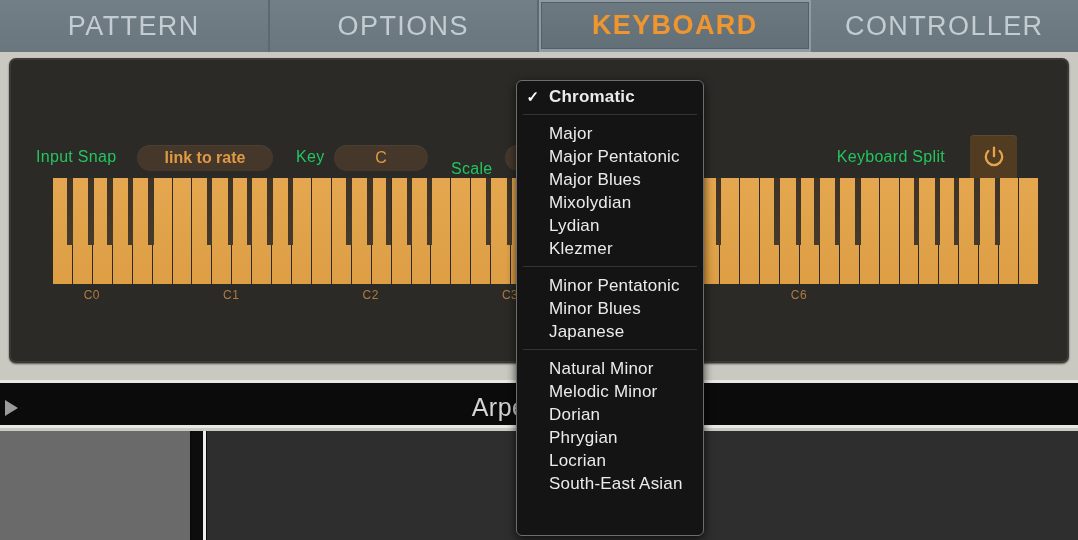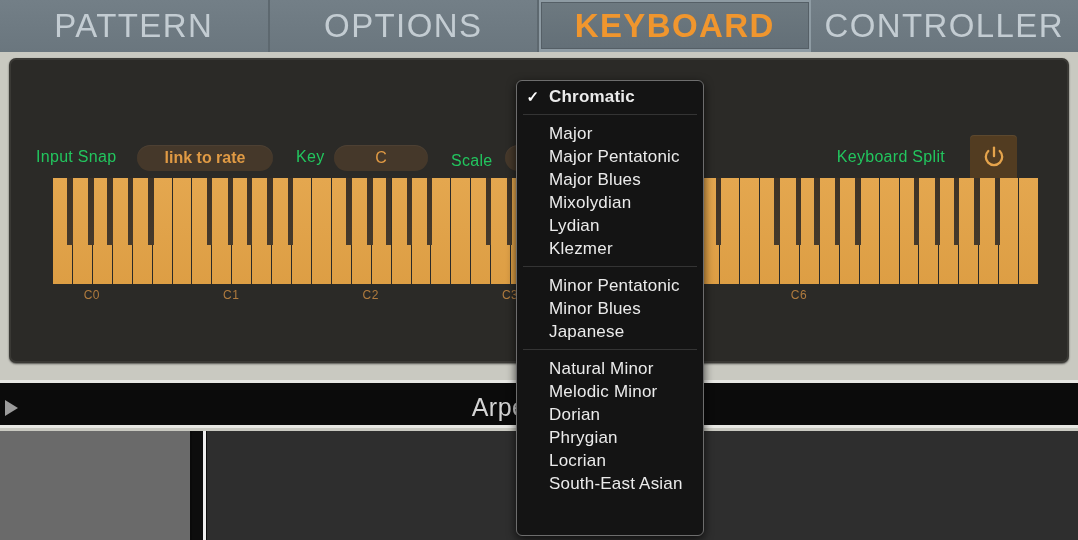--- a/index.html
+++ b/index.html
@@ -14,21 +14,21 @@
   
   .tabbar {
     position: absolute; left: 0; top: 0; width: 1078px; height: 52px;
     background: #6e7b83;
     display: flex;
     border-bottom: 2px solid #b9b9b0;
   }
   .tab {
     flex: 1 1 0; height: 52px;
     display: flex; align-items: center; justify-content: center;
-    font-size: 33px; font-weight: 400; letter-spacing: 1.4px;
+    font-size: 27px; font-weight: 400; letter-spacing: 1.4px;
     color: #c3ccd2;
     border-right: 2px solid #5d686f;
     background: linear-gradient(180deg,#737f87 0%, #6a767e 100%);
     cursor: pointer;
     user-select: none;
   }
   .tab:last-child { border-right: none; }
   .tab.active {
     color: #f0962e;
     background: linear-gradient(180deg,#6d7980 0%, #636f77 100%);
@@ -55,21 +55,21 @@
     height: 26px; display: flex; align-items: center; justify-content: center;
     color: #e09a44; font-size: 16px; cursor: pointer;
     box-shadow: inset 0 1px 1px rgba(255,255,255,.05);
   }
   .pill.bold { font-weight: bold; }
 
   #inputSnapLabel { position: absolute; left: 25px; top: 88px; }
   #linkToRate { position: absolute; left: 126px; top: 85px; width: 136px; }
   #keyLabel { position: absolute; left: 285px; top: 88px; }
   #keyValue { position: absolute; left: 323px; top: 85px; width: 94px; }
-  #scaleLabel { position: absolute; left: 440px; top: 92px; }
+  #scaleLabel { position: absolute; left: 440px; top: 100px; }
   #scaleValue { position: absolute; left: 494px; top: 85px; width: 94px; }
 
   #kbSplitLabel { position: absolute; right: 122px; top: 88px; text-align: center; }
   #kbSplitBtn {
     position: absolute; right: 50px; top: 75px; width: 47px; height: 47px;
     background: #523c21; border-radius: 4px;
     display: flex; align-items: center; justify-content: center;
     cursor: pointer;
     box-shadow: inset 0 1px 1px rgba(255,255,255,.07);
   }

